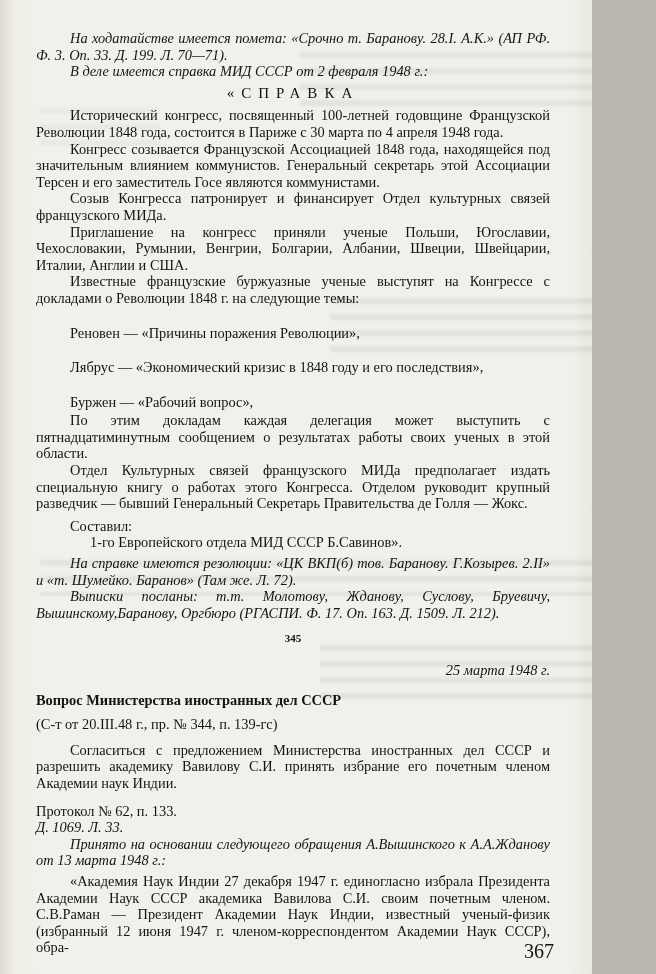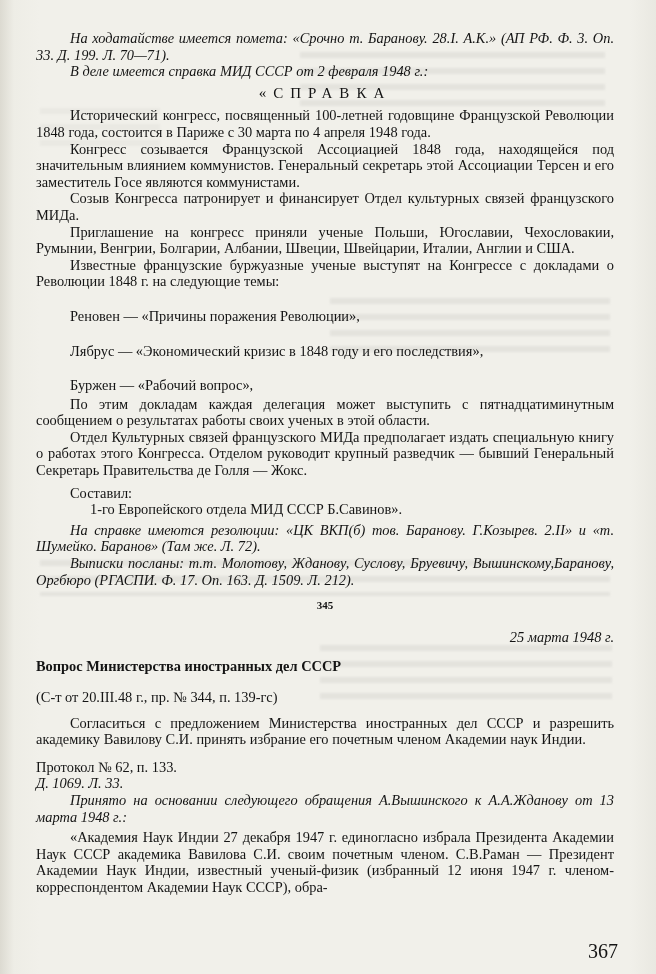--- a/index.html
+++ b/index.html
@@ -5,41 +5,41 @@
   html, body { margin: 0; padding: 0; }
   body {
     width: 656px; height: 974px;
     background: #b9b7ae;
     font-family: "Liberation Serif", "DejaVu Serif", serif;
   }
   .page {
     position: relative;
     z-index: 0;
     box-sizing: border-box;
-    width: 656px; height: 974px;
+    width: 592px; height: 974px;
     padding: 30px 42px 17px 36px;
     background: linear-gradient(90deg, #dcdad1 0px, #eeede6 14px, #f1f0ea 40px, #f1f0ea 96%, #e9e8e1 100%);
     color: #141414;
     font-size: 14.4px;
     line-height: 16.6px;
     overflow: hidden;
   }
   p { margin: 0; }
   .para   { text-indent: 34px; text-align: justify; }
   .note   { text-indent: 34px; text-align: justify; font-style: italic; }
   .spravka-title { margin: 5px 0 6px; text-align: center; letter-spacing: 7px; font-size: 15px; }
   .speaker { text-indent: 34px; margin-top: 18px; }
   .sostavil { text-indent: 34px; margin-top: 6px; }
   .sig-line1 { margin-left: 70px; }
   .sig-line2 { margin-left: 54px; }
   .note-block { margin-top: 4px; }
   .doc-number { margin-top: 9px; text-align: center; font-weight: 700; font-size: 11px; }
   .doc-date { margin-top: 15px; text-align: right; font-style: italic; }
   .doc2-title { margin-top: 13px; font-weight: 700; }
-  .doc2-subtitle { margin-top: 14px; }
+  .doc2-subtitle { margin-top: 8px; }
   .doc2-body { margin-top: 9px; }
   .protocol-row { margin-top: 11px; display: flex; justify-content: space-between; flex-direction: column; }
   .archive-ref { font-style: italic; }
   .quote { margin-top: 4px; }
   .page-number {
     position: absolute; right: 38px; bottom: 14px;
     font-size: 20px;
   }
   
   .ghost {

